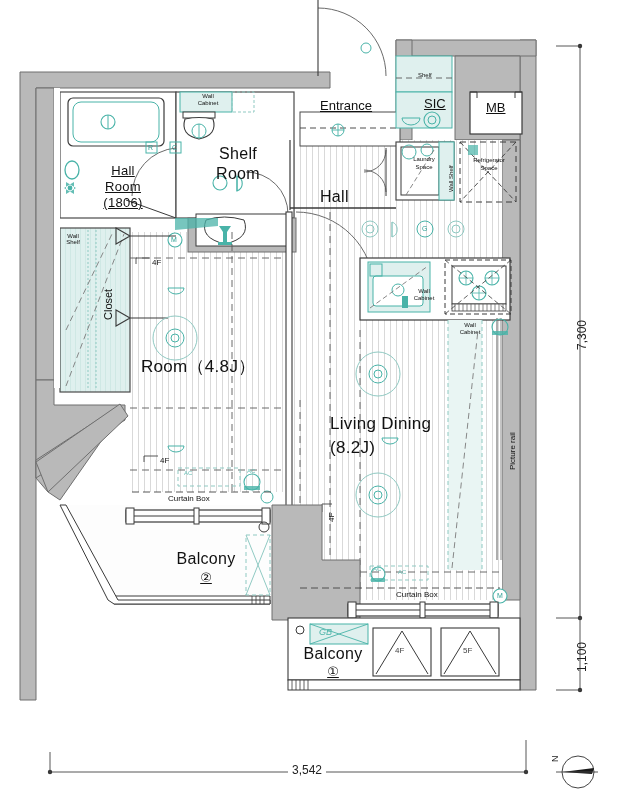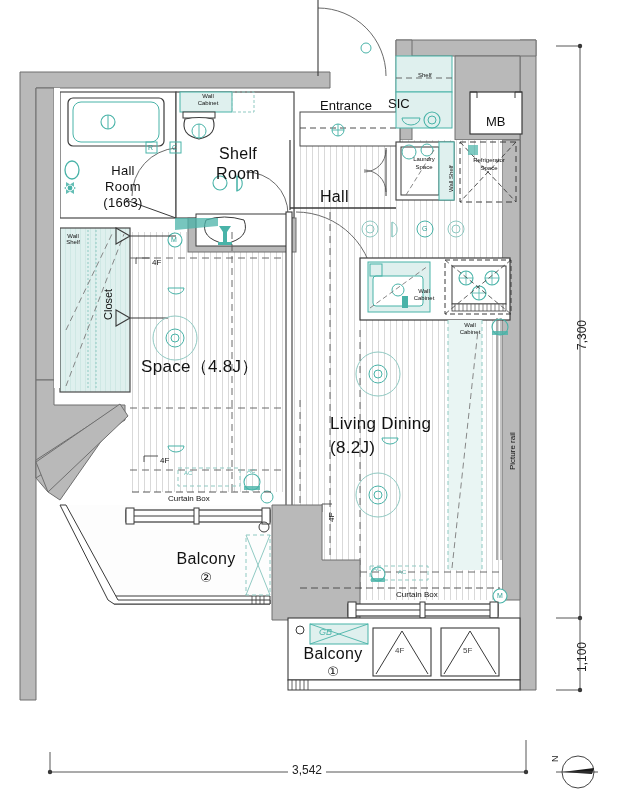--- a/index.html
+++ b/index.html
@@ -3,21 +3,21 @@
 <meta charset="utf-8">
 <title>Floor Plan</title>
 <style>
   html,body{margin:0;padding:0;background:#ffffff;}
   body{width:619px;height:800px;position:relative;overflow:hidden;
        font-family:"Liberation Sans","DejaVu Sans",sans-serif;color:#1a1a1a;}
   #plan{position:absolute;left:0;top:0;width:619px;height:800px;}
   .lbl{position:absolute;white-space:nowrap;}
   .room-name{font-size:16px;letter-spacing:.3px;color:#111;}
   .room-name.big{font-size:17px;}
-  .mid{font-size:13px;color:#111;}
+  .mid{font-size:13px;color:#111;text-decoration:underline;}
   .small{font-size:8px;color:#111;}
   .tiny{font-size:6px;color:#111;}
   .tealtxt{color:#37a89c;}
   .dim{font-size:12px;color:#222;}
   .rot90{transform:rotate(-90deg);transform-origin:0 0;}
 </style>
 </head>
 <body>
 
 <svg id="plan" viewBox="0 0 619 800">
@@ -387,63 +387,63 @@
   <g>
     <circle cx="578" cy="772" r="16" fill="#ffffff" stroke="#444" stroke-width="1"></circle>
     <path d="M562,772 L594,768 L592,774 Z" fill="#1a1a1a"></path>
     <line x1="556" y1="772" x2="598" y2="772" stroke="#444" stroke-width=".9"></line>
   </g>
 </svg>
 
 <div class="lbl room-name" style="left:93px;top:162px;text-align:center;width:60px;line-height:15px;">
   <span class="mid">Hall</span><br>
   <span class="mid">Room</span><br>
-  <span class="mid">(1663)</span>
+  <span class="mid">(1806)</span>
 </div>
 
 <div class="lbl" style="left:188px;top:144px;width:100px;text-align:center;line-height:20px;">
   <span class="room-name">Shelf</span><br>
   <span class="room-name">Room</span>
 </div>
 
 <div class="lbl small rot90" style="left:102px;top:320px;">
   <span style="font-size:11px;">Closet</span>
 </div>
 
 <div class="lbl tiny" style="left:62px;top:233px;line-height:6px;text-align:center;width:22px;">
   <span>Wall</span><br>
   <span>Shelf</span>
 </div>
 
 <div class="lbl room-name big" style="left:141px;top:355px;">
-  <span>Space（4.8J）</span>
+  <span>Room（4.8J）</span>
 </div>
 
 <div class="lbl" style="left:330px;top:412px;width:130px;line-height:24px;">
   <span class="room-name big">Living Dining</span><br>
   <span class="room-name big">(8.2J)</span>
 </div>
 
 <div class="lbl room-name" style="left:320px;top:159px;margin-top:29px;">
   <span>Hall</span>
 </div>
 
 <div class="lbl mid" style="left:320px;top:98px;">
   <span>Entrance</span>
 </div>
 
-<div class="lbl mid" style="left:388px;top:96px;">
+<div class="lbl mid" style="left:424px;top:96px;">
   <span>SIC</span>
 </div>
 
 <div class="lbl tiny" style="left:418px;top:72px;">
   <span>Shelf</span>
 </div>
 
-<div class="lbl mid" style="left:486px;top:114px;">
+<div class="lbl mid" style="left:486px;top:100px;">
   <span>MB</span>
 </div>
 
 <div class="lbl tiny" style="left:404px;top:155px;width:40px;text-align:center;line-height:8px;">
   <span>Laundry</span><br>
   <span>Space</span>
 </div>
 
 <div class="lbl tiny rot90" style="left:448px;top:192px;">
   <span>Wall Shelf</span>

